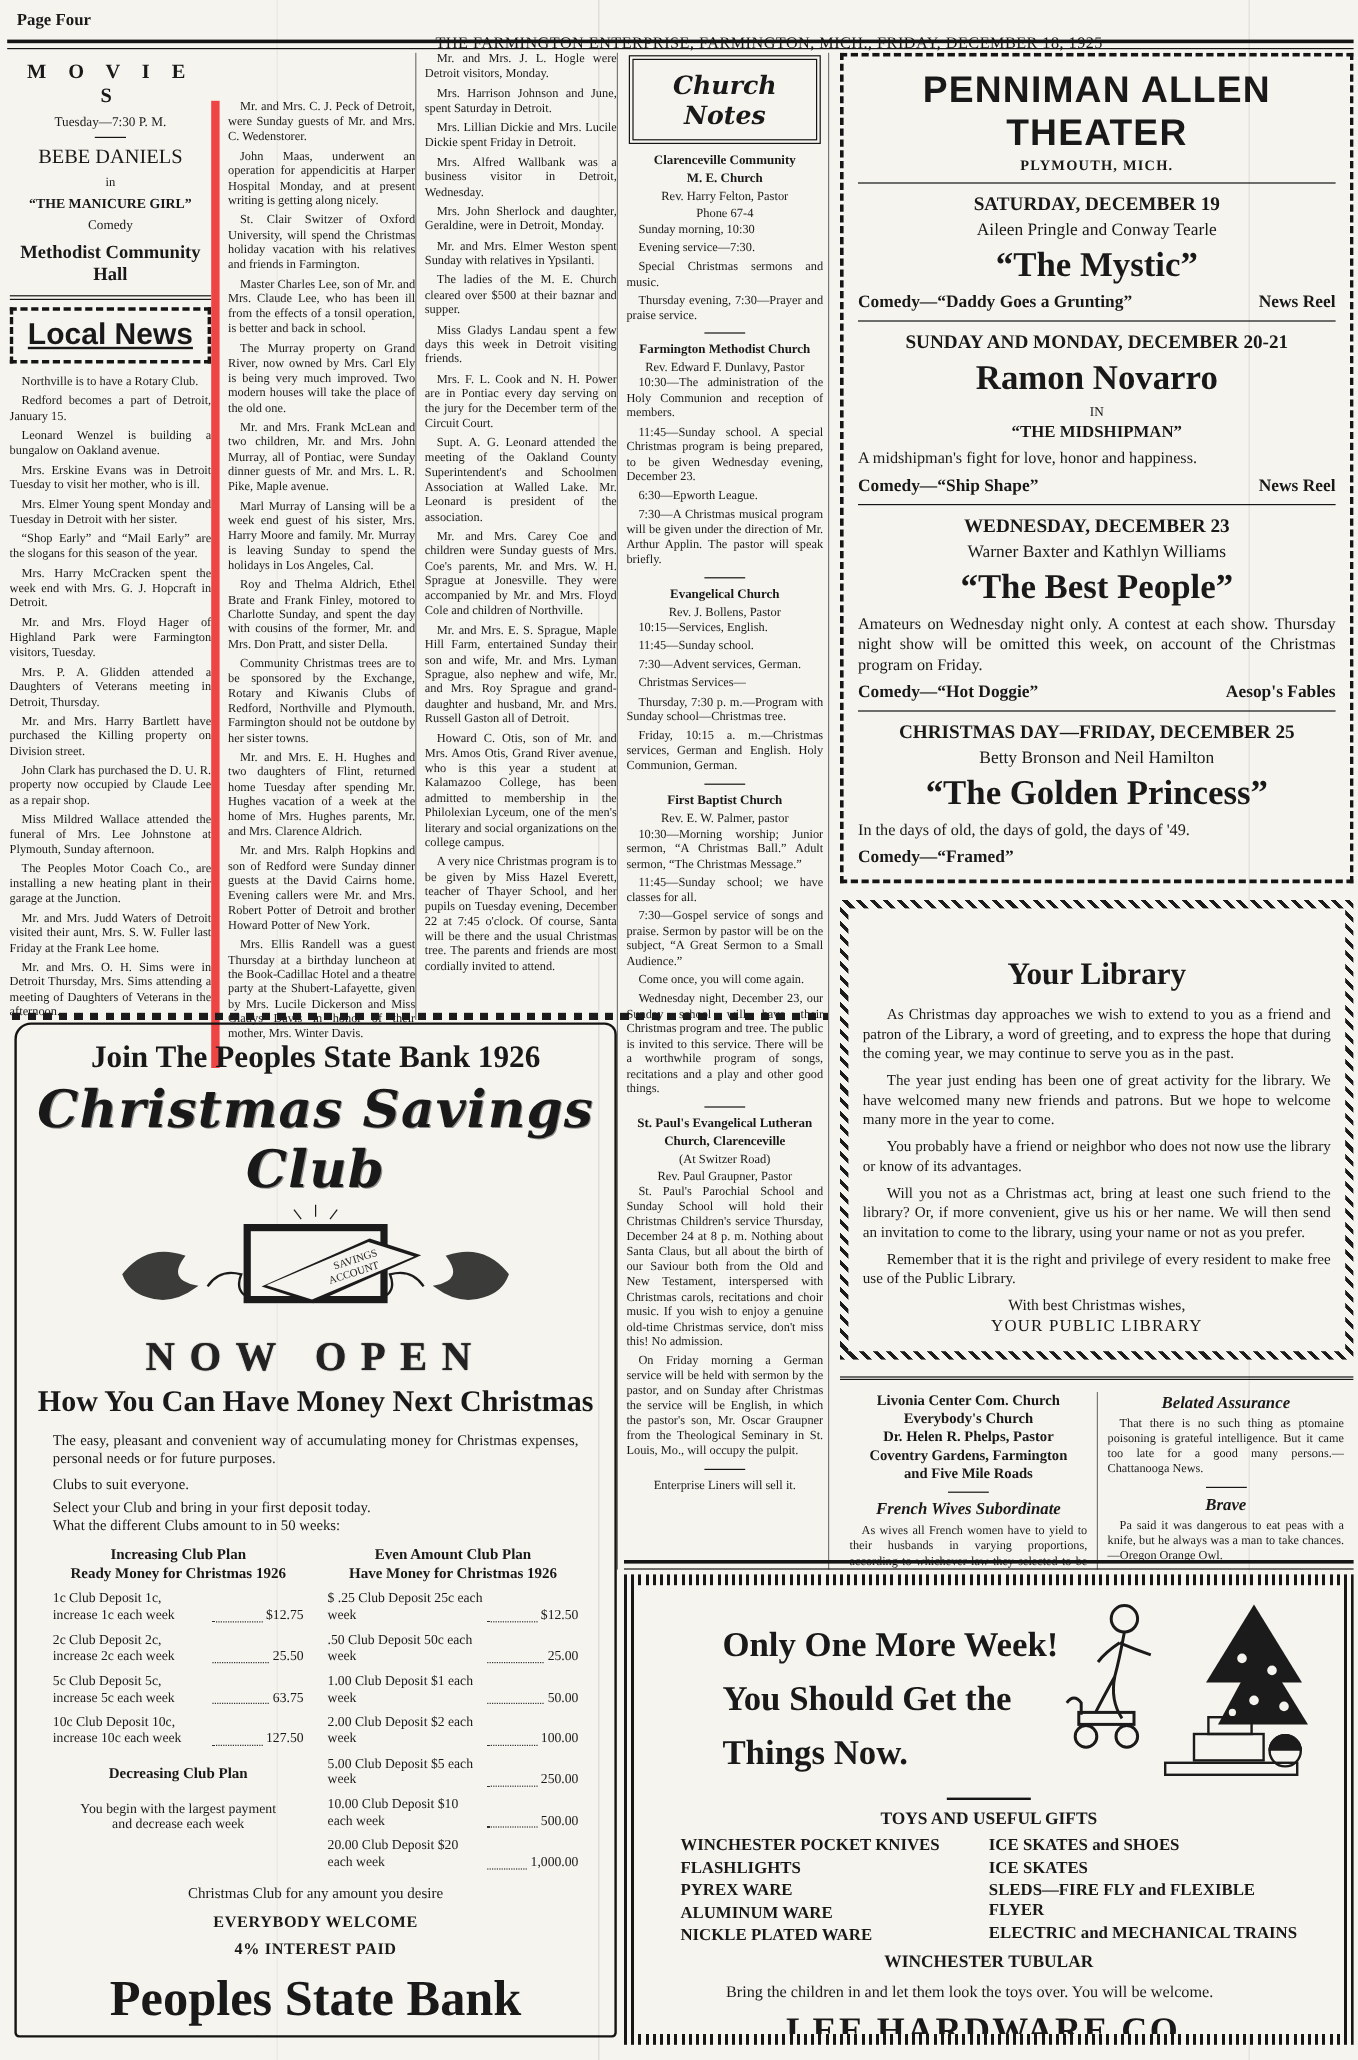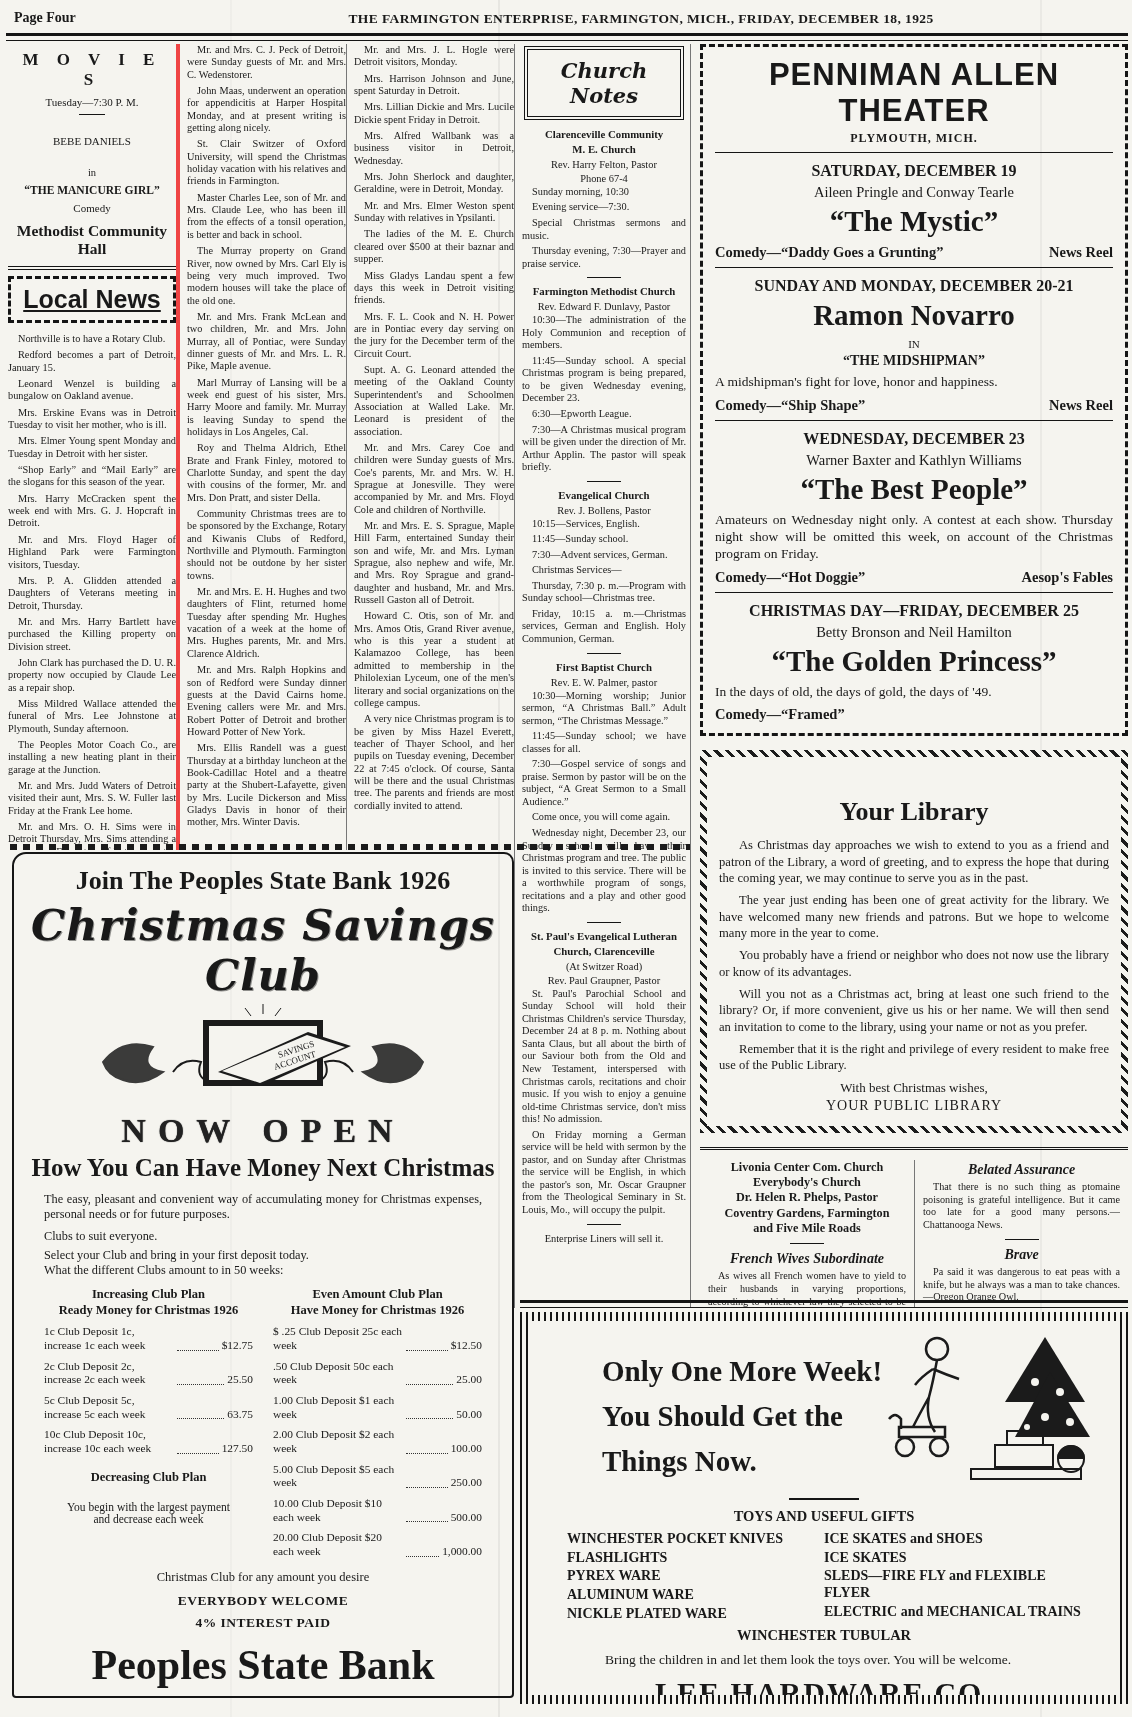--- a/index.html
+++ b/index.html
@@ -7,37 +7,37 @@
     background:
       linear-gradient(90deg, transparent 498px, rgba(90,90,90,.18) 499px, transparent 500px),
       linear-gradient(90deg, transparent 1040px, rgba(90,90,90,.14) 1041px, transparent 1042px),
       linear-gradient(90deg, transparent 230px, rgba(120,120,120,.10) 231px, transparent 232px),
       #f5f4ef;
     font-family:"Liberation Serif", serif; color:#191919;}
   .page{position:absolute;inset:0;}
   
   .masthead{position:absolute;top:8px;left:0;right:0;height:24px;}
   .pagefour{position:absolute;left:14px;top:2px;font-size:14px;font-weight:bold;}
-  .mast-title{position:absolute;left:160px;right:10px;top:3px;text-align:center;font-size:13.5px;font-weight:bold;letter-spacing:.4px;}
+  .mast-title{position:absolute;left:160px;right:10px;top:20px;text-align:center;font-size:13.5px;font-weight:normal;letter-spacing:.4px;}
   .rule-double{border-top:3px solid #151515;border-bottom:1.5px solid #151515;height:4px;}
   .mast-rule{position:absolute;top:33px;left:6px;right:4px;}
   
   .col{position:absolute;top:44px;box-sizing:border-box;overflow:hidden;}
   #col1{left:8px;width:168px;height:806px;}
-  #col2{left:176px;width:170px;height:806px;border-left:4px solid #ef4444;padding-left:7px;}
+  #col2{left:176px;width:170px;height:806px;border-left:7px solid #ef4444;padding-left:7px;margin-top:40px;}
   #col3{left:346px;width:168px;height:806px;border-left:1px solid #777;padding-left:7px;}
   #col4{left:514px;width:176px;height:1264px;border-left:1px solid #777;padding-left:7px;padding-right:4px;}
   #col5{left:690px;width:438px;height:1264px;border-left:1px solid #777;padding-left:9px;}
   .it{font-size:10.3px;line-height:1.2;margin:0 0 4px 0;text-indent:10px;text-align:justify;}
   
   .movies{ text-align:center;border-bottom:4px double #151515;padding:4px 2px 8px;margin-bottom:6px;}
   .movies .t1{font-size:17px;font-weight:bold;letter-spacing:7px;margin:2px 0 6px;}
   .movies .t2{font-size:11px;margin:0 0 6px;}
   .movies .mini-rule{width:26px;border-top:1.5px solid #151515;margin:6px auto;}
-  .movies .t3{font-size:11px;margin:20px 0;}
+  .movies .t3{font-size:17px;margin:6px 0;}
   .movies .t4{font-size:10.5px;margin:5px 0;}
   .movies .t5{font-size:11.5px;font-weight:bold;margin:6px 0;}
   .movies .t6{font-size:11px;margin:5px 0;}
   .movies .t7{font-size:15.5px;font-weight:bold;margin:8px 0 0;}
   
   .localnews{border:3px dashed #151515;margin:4px 0 10px;padding:6px 4px;text-align:center;text-decoration:underline;}
   .localnews .t{font-family:"Liberation Sans",sans-serif;font-size:25px;font-weight:bold;}
   
   .chbox{border:4px double #151515;margin:2px 2px 8px;padding:8px 4px;text-align:center;}
   .chbox .t{font-size:21px;font-weight:bold;font-style:italic;font-family:"DejaVu Serif",serif;}

